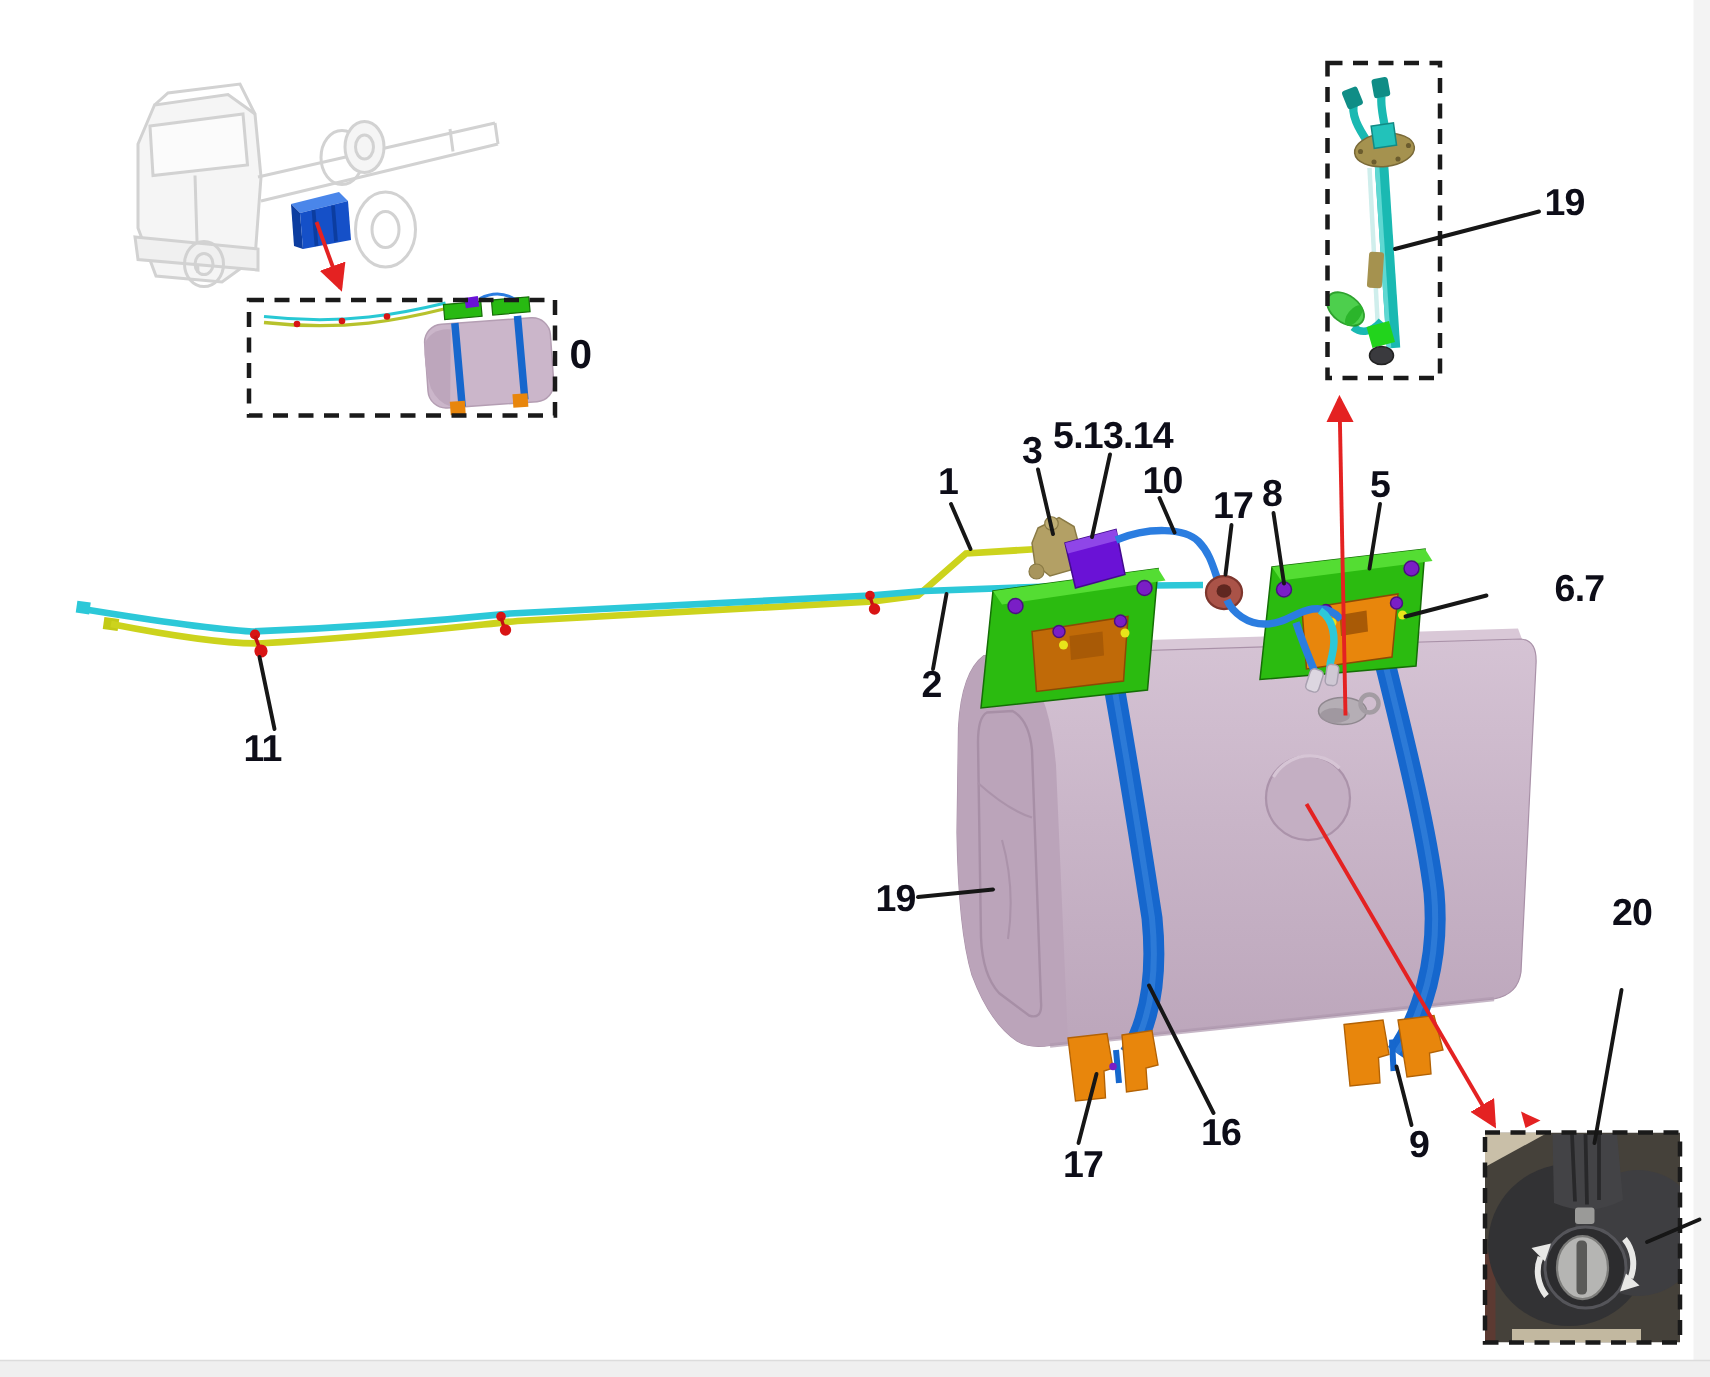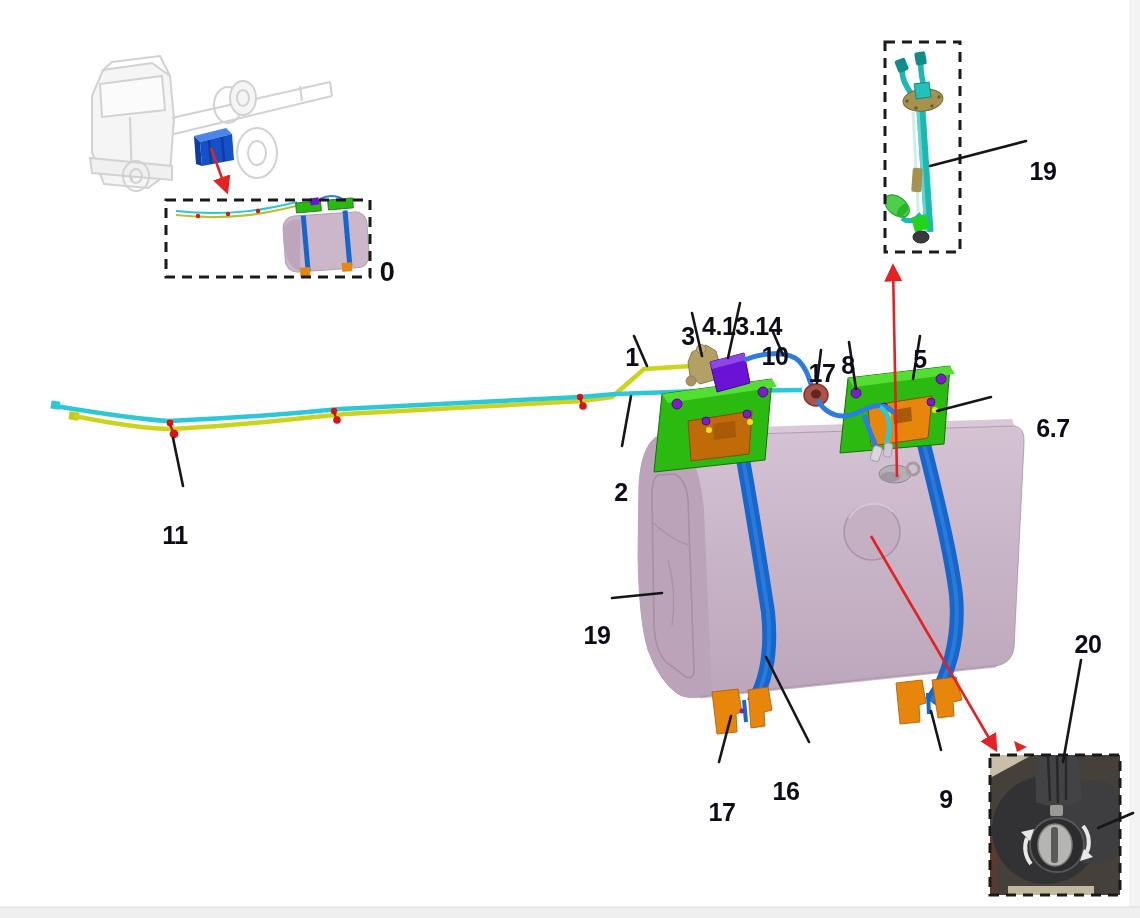--- a/index.html
+++ b/index.html
@@ -2,21 +2,21 @@
 <html><head>
 <meta charset="utf-8">
 <style>
   html,body{margin:0;padding:0;background:#ffffff;}
   #stage{position:relative;width:1140px;height:918px;background:#ffffff;overflow:hidden;
          font-family:"Liberation Sans",sans-serif;}
   #artwork{position:absolute;left:0;top:0;}
   .callout{position:absolute;transform:translate(-50%,-50%);
            font-weight:bold;font-size:25px;line-height:1;color:#0d0d18;
            letter-spacing:-0.5px;white-space:nowrap;
-           font-family:"Liberation Sans",sans-serif;margin-top:35px;}
+           font-family:"Liberation Sans",sans-serif;}
   .callout.big{font-size:27px;}
 </style>
 </head>
 <body>
 
 <div id="stage">
 <svg id="artwork" width="1140" height="918" viewBox="0 0 1140 918">
   <defs>
     <marker id="ared" viewBox="0 0 10 10" refX="8.5" refY="5" markerWidth="7" markerHeight="7" orient="auto-start-reverse">
       <path d="M0,0 L10,5 L0,10 z" fill="#e42222"></path>
@@ -245,26 +245,26 @@
     <line x1="1026" y1="141" x2="930" y2="166"></line>
     <line x1="1081" y1="660" x2="1063" y2="762"></line>
     <line x1="1133" y1="813" x2="1098" y2="828"></line>
   </g>
 </svg>
 
 <div class="callout big" style="left:387px;top:237px">0</div>
 <div class="callout" style="left:632px;top:322px">1</div>
 <div class="callout" style="left:621px;top:457px">2</div>
 <div class="callout" style="left:688px;top:301px">3</div>
-<div class="callout" style="left:742px;top:291px">4.13.14</div>
+<div class="callout" style="left:742px;top:291px">5.13.14</div>
 <div class="callout" style="left:775px;top:321px">10</div>
 <div class="callout" style="left:822px;top:338px">17</div>
 <div class="callout" style="left:848px;top:330px">8</div>
 <div class="callout" style="left:920px;top:324px">5</div>
 <div class="callout" style="left:1053px;top:393px">6.7</div>
 <div class="callout" style="left:175px;top:500px">11</div>
 <div class="callout" style="left:597px;top:600px">19</div>
-<div class="callout" style="left:786px;top:756px">16</div>
+<div class="callout" style="left:814px;top:756px">16</div>
 <div class="callout" style="left:722px;top:777px">17</div>
 <div class="callout" style="left:946px;top:764px">9</div>
 <div class="callout" style="left:1043px;top:136px">19</div>
 <div class="callout" style="left:1088px;top:609px">20</div>
 </div>
 
 </body></html>

